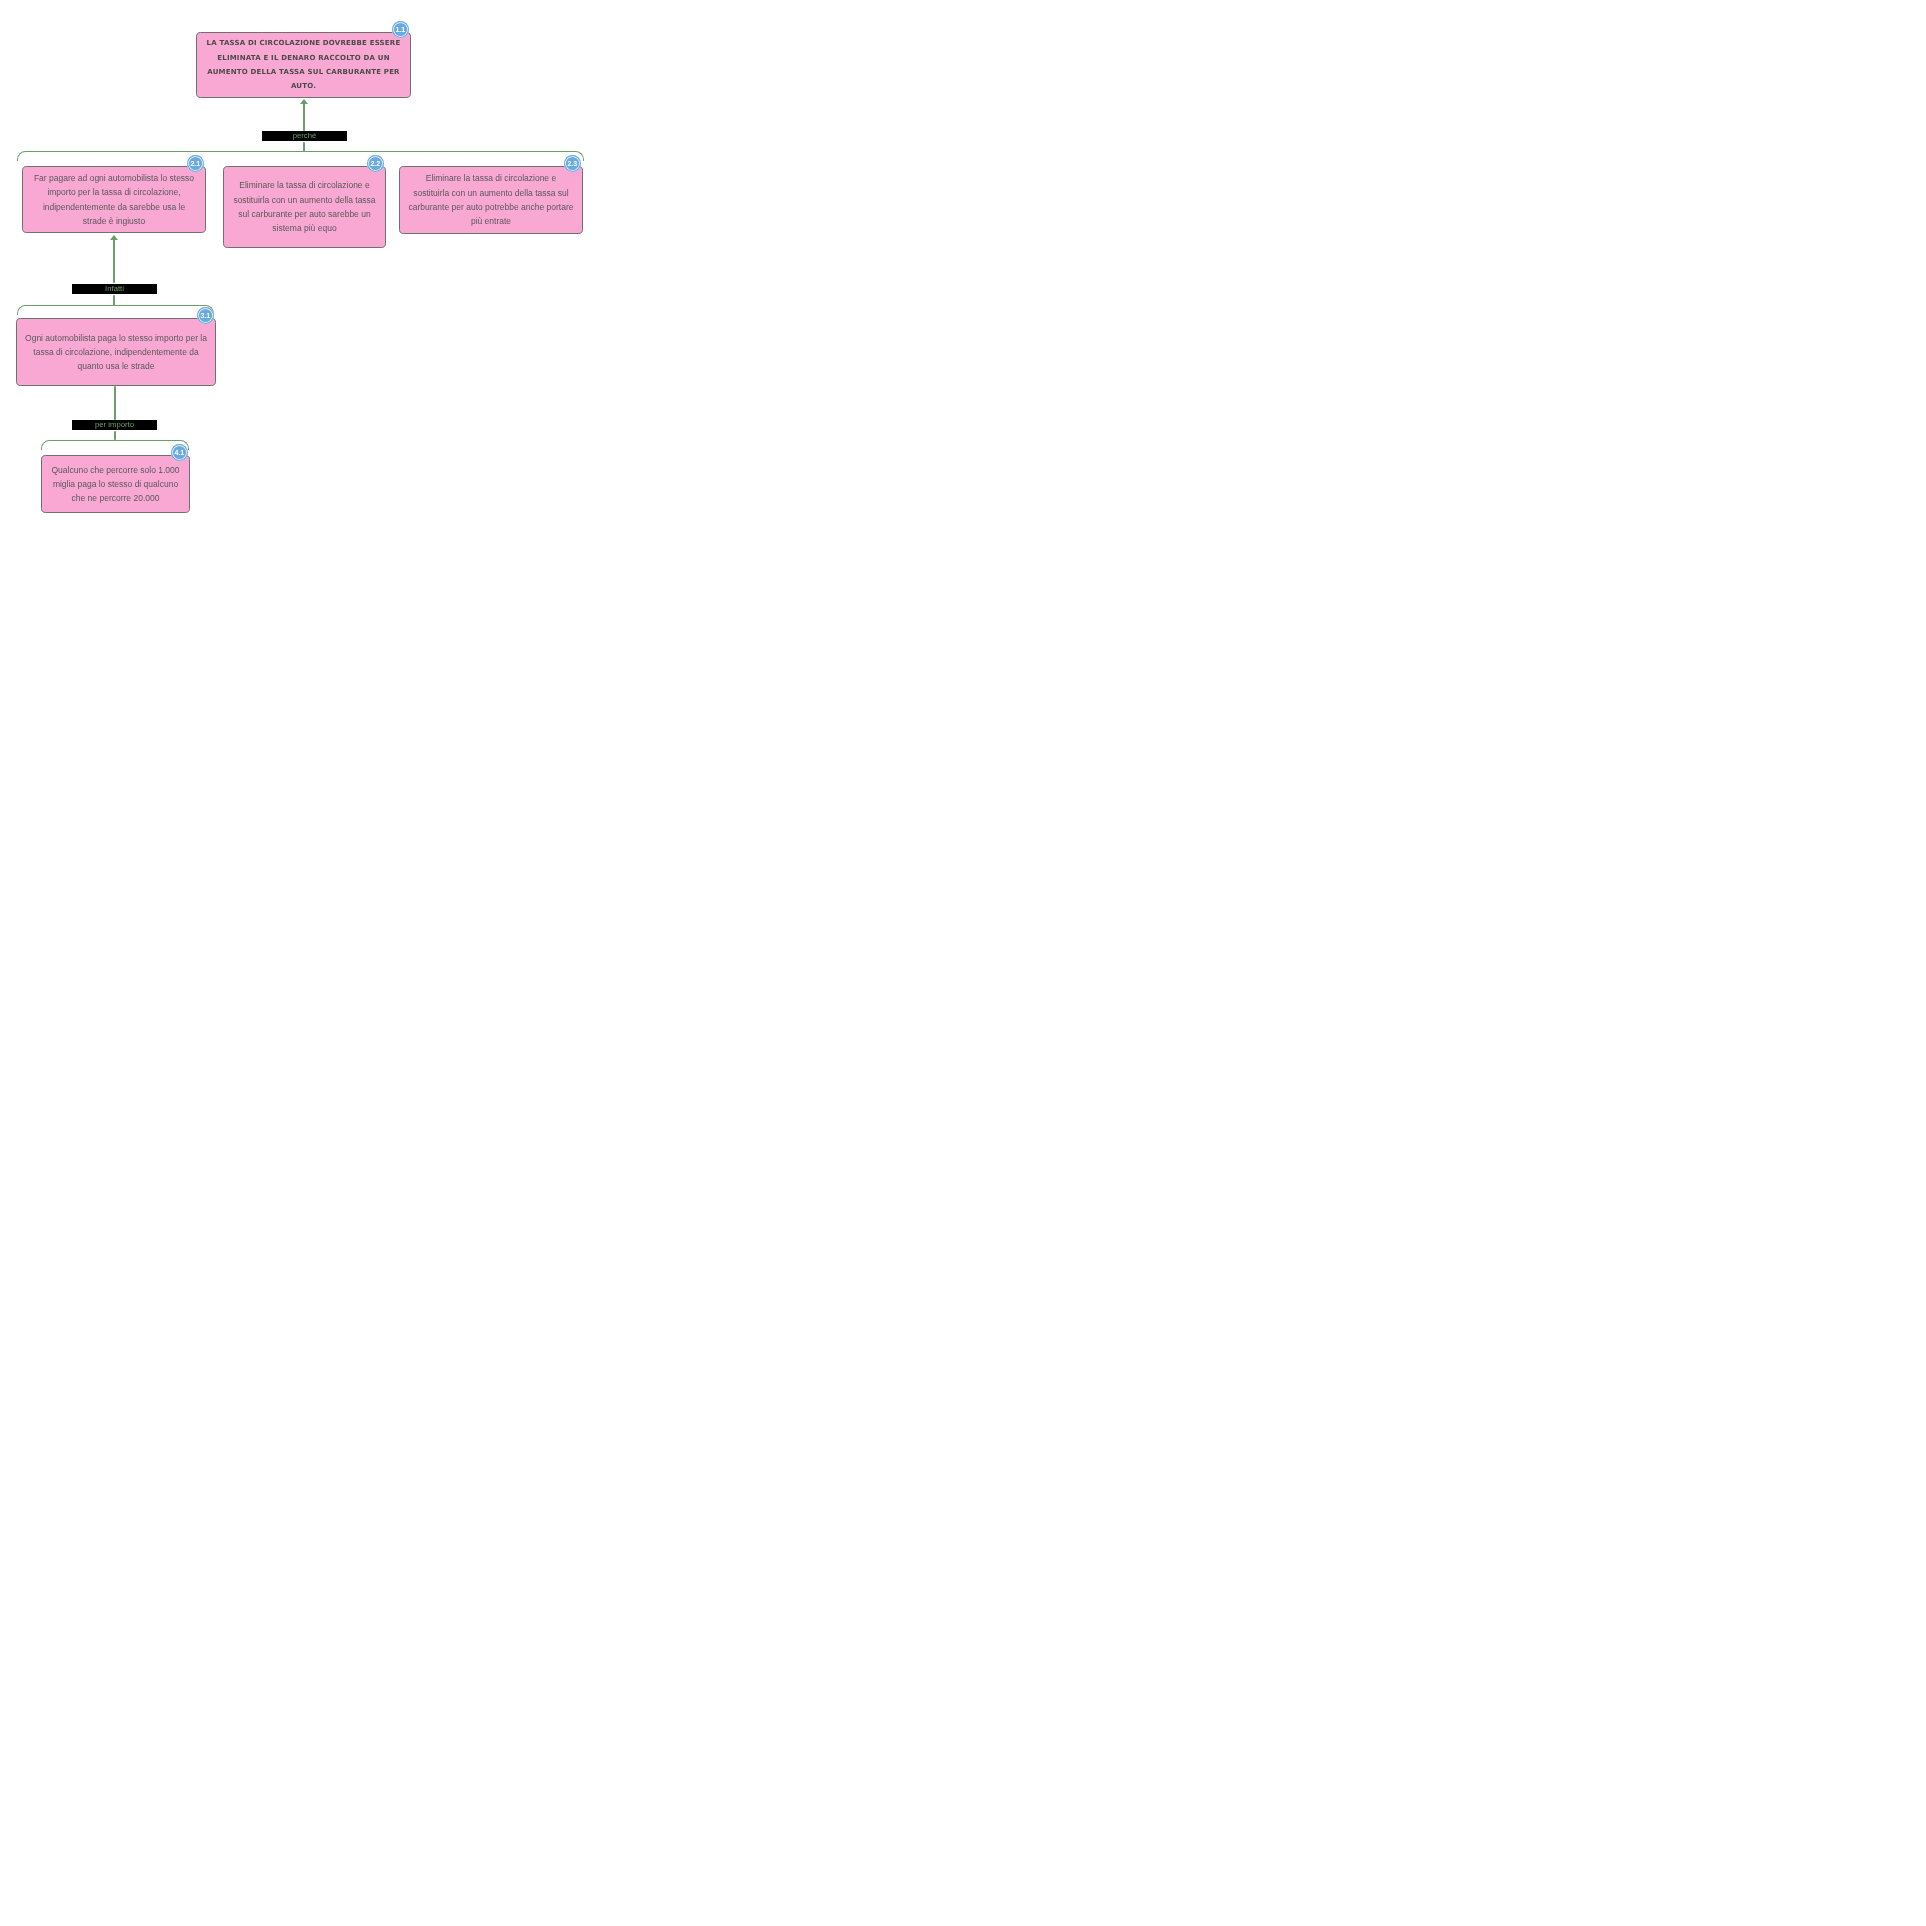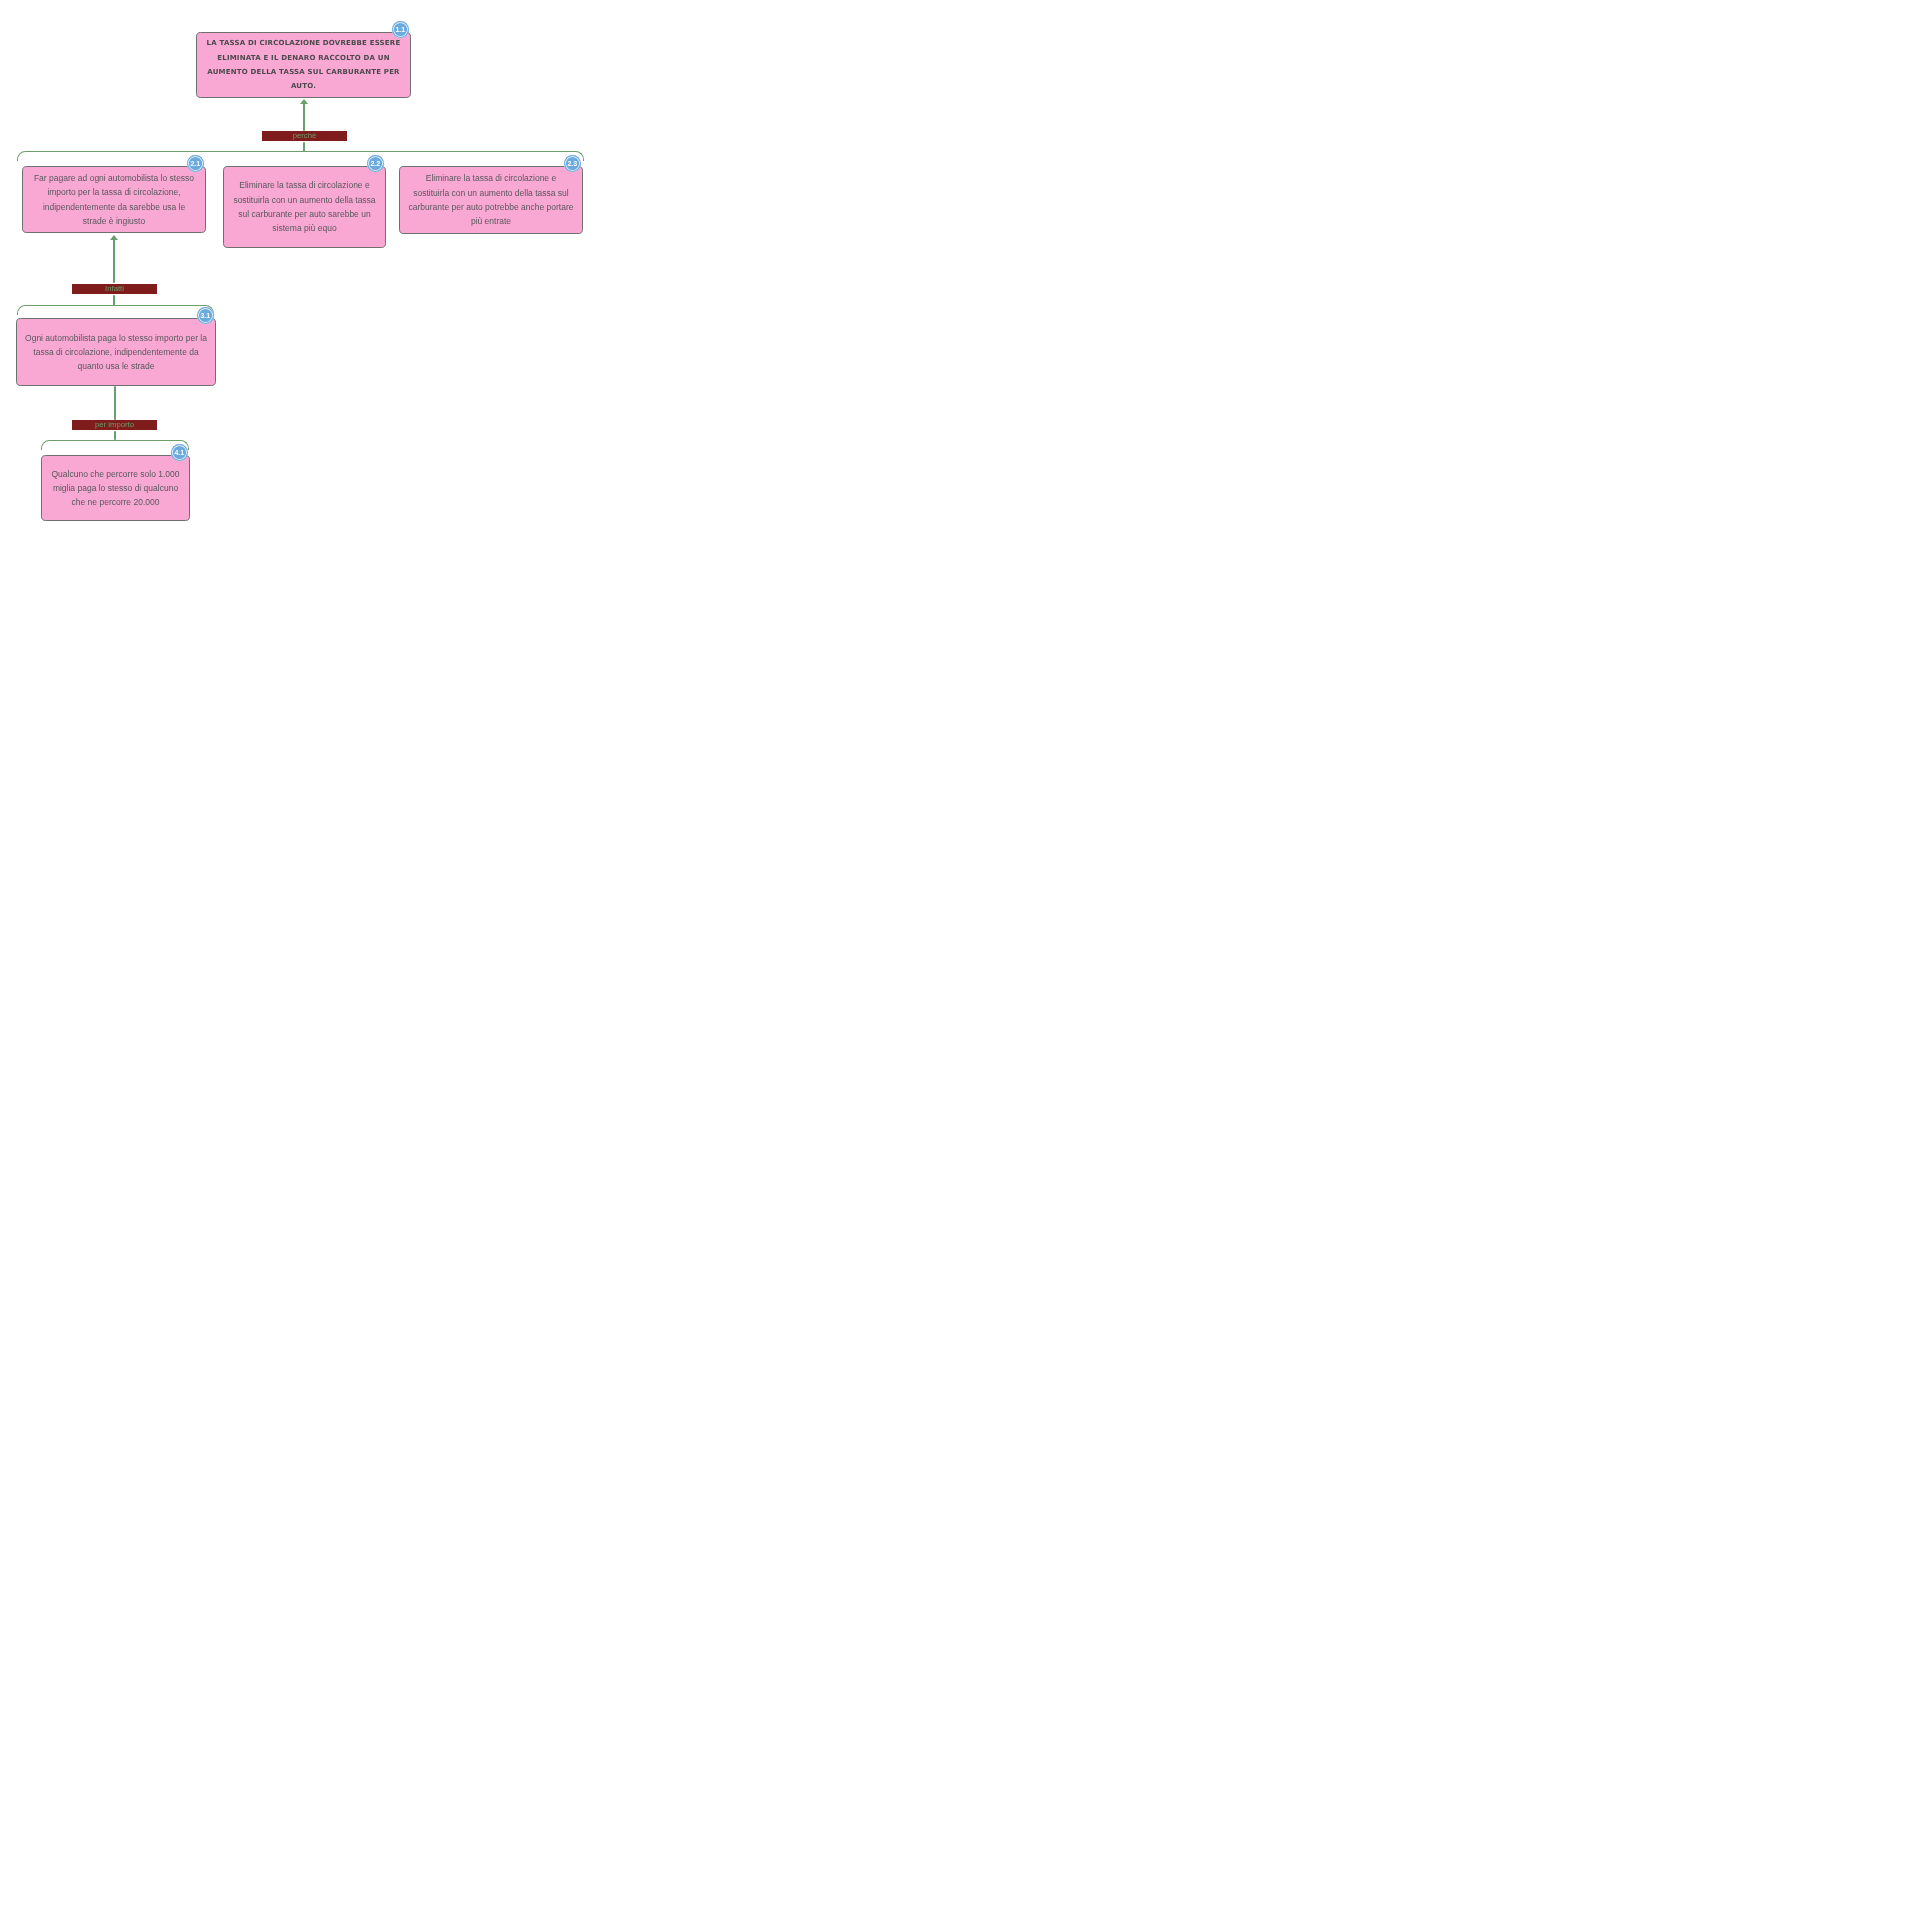--- a/index.html
+++ b/index.html
@@ -83,21 +83,21 @@
     box-sizing:border-box;
   }
   .elabel{
     position:absolute;
     width:85px;height:10.4px;
     line-height:10.4px;
     text-align:center;
     font-size:7.7px;
     color:var(--green);
     z-index:2;
-    background:#7f1d1d;
+    background:#000000;
   }
 </style>
 </head>
 <body>
 
 <div class="map">
 
   <div class="tri" style="left:300px;top:99px;"></div>
   <div class="vline" style="left:303px;top:103px;height:28px;"></div>
   <div class="elabel" style="left:262px;top:131px;">perché</div>
@@ -133,19 +133,19 @@
   <div class="node" style="left:399px;top:166px;width:184px;height:68px;">
     <span class="badge">2.3</span>
     <div class="txt">Eliminare la tassa di circolazione e sostituirla con un aumento della tassa sul carburante per auto potrebbe anche portare più entrate</div>
   </div>
 
   <div class="node" style="left:16px;top:318px;width:200px;height:68px;">
     <span class="badge">3.1</span>
     <div class="txt">Ogni automobilista paga lo stesso importo per la tassa di circolazione, indipendentemente da quanto usa le strade</div>
   </div>
 
-  <div class="node" style="left:41px;top:455px;width:149px;height:66px;">
+  <div class="node" style="left:41px;top:455px;width:149px;height:58px;">
     <span class="badge">4.1</span>
     <div class="txt">Qualcuno che percorre solo 1.000 miglia paga lo stesso di qualcuno che ne percorre 20.000</div>
   </div>
 
 </div>
 
 
 </body></html>

